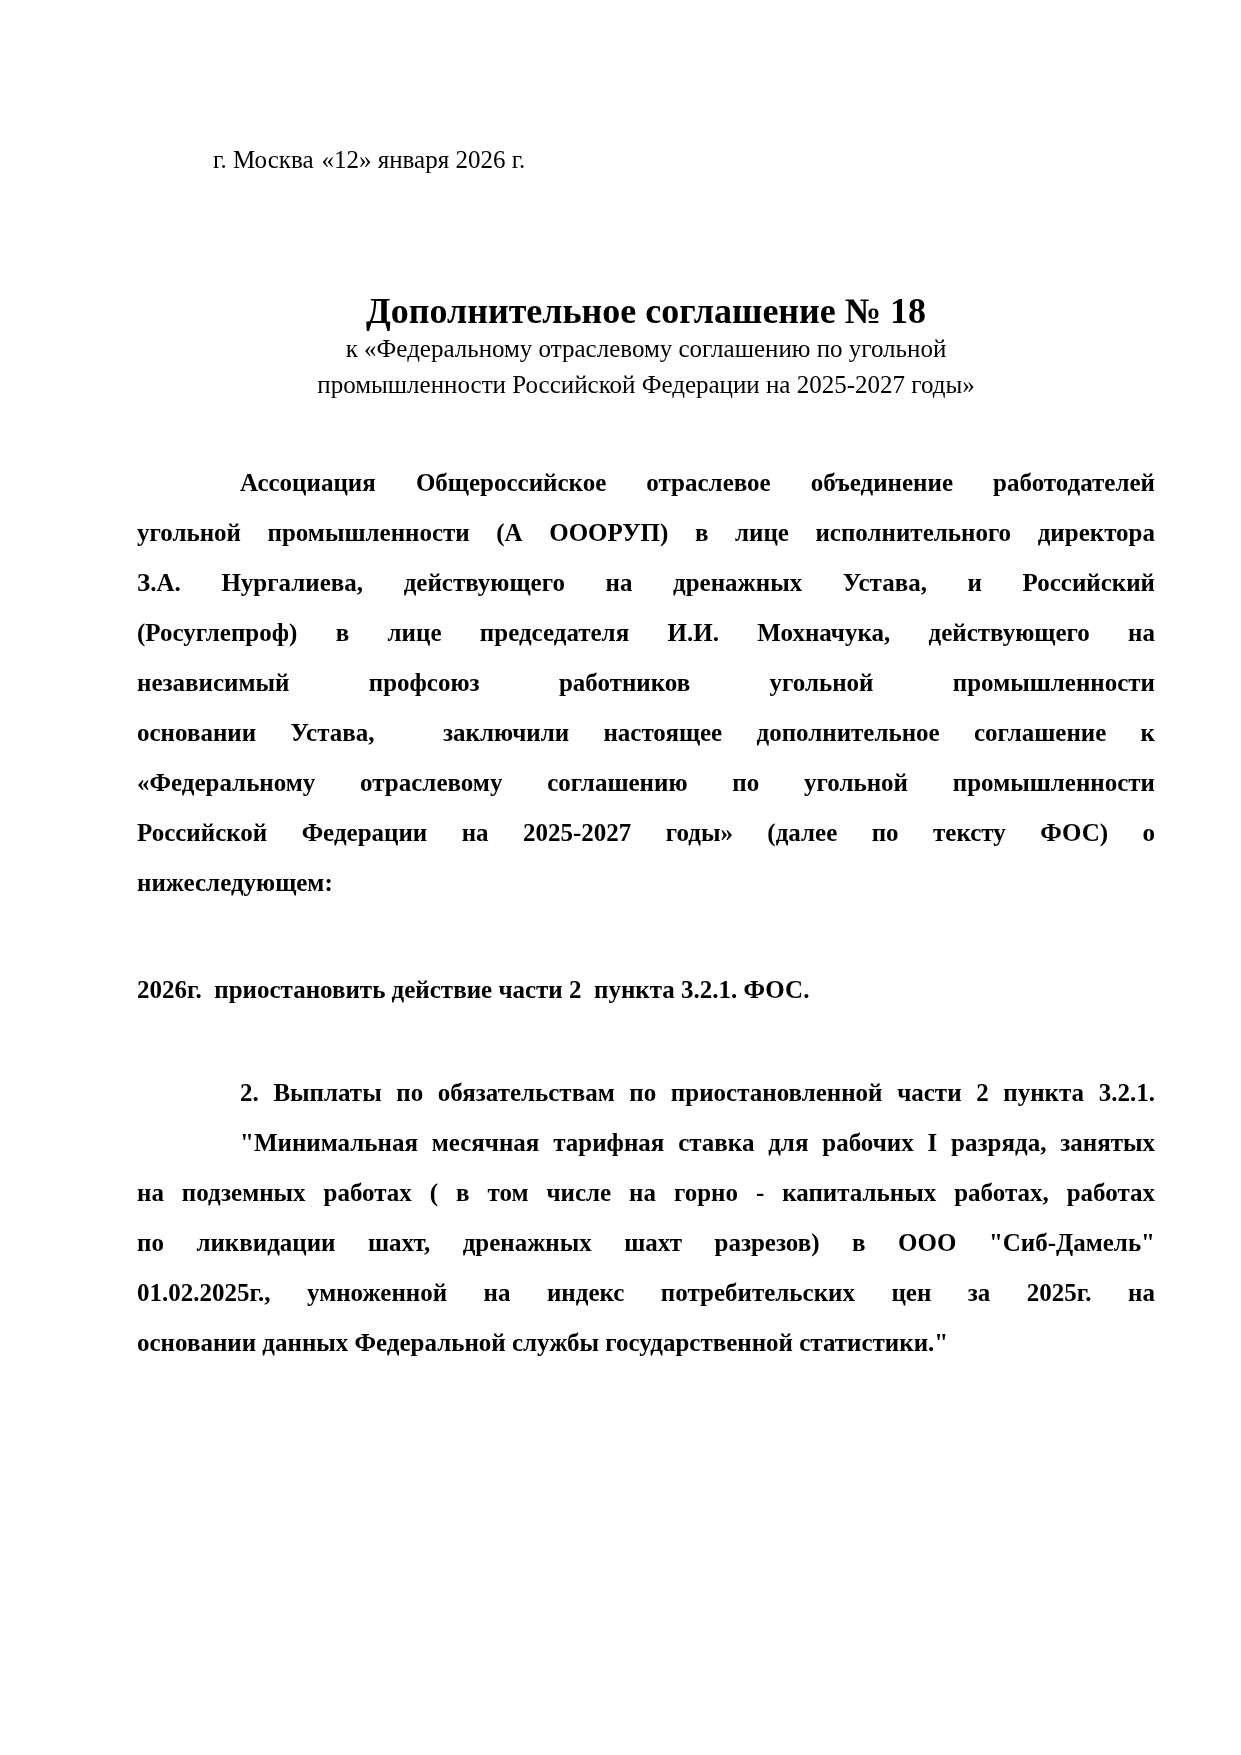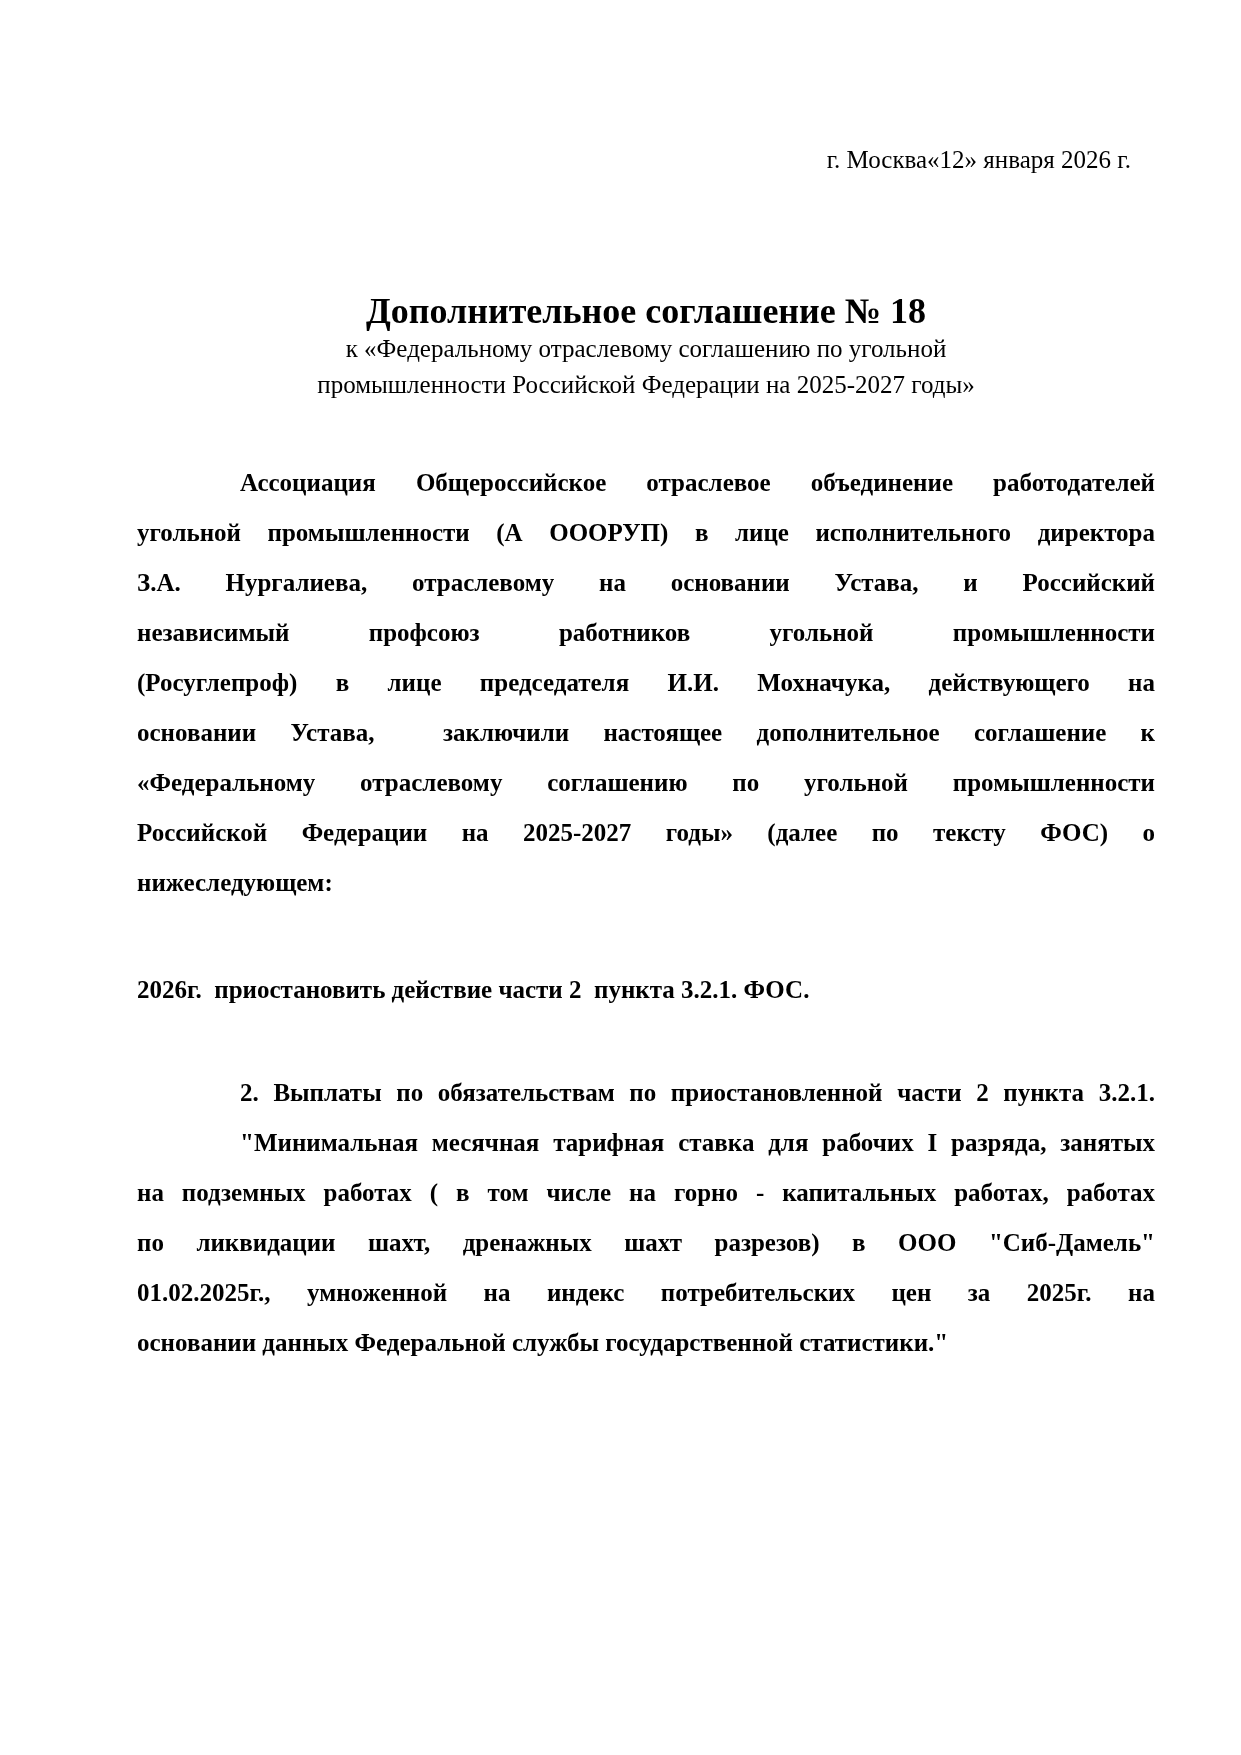--- a/index.html
+++ b/index.html
@@ -17,21 +17,22 @@
     font-family: "Liberation Serif", "DejaVu Serif", serif;
     font-size: 25px;
     box-sizing: border-box;
     padding: 0 86px 0 137px;
     overflow: hidden;
   }
   .date-row {
     padding-top: 146px;
     line-height: 28px;
     display: flex;
-    justify-content: flex-end;
+    justify-content: flex-start;
+    gap: 8px;
   }
   .city { margin-left: 76px; }
   .date { margin-right: 24px; }
 
   .doc-title {
     margin-top: 117px;
     font-size: 36px;
     font-weight: bold;
     line-height: 40px;
     text-align: center;
@@ -72,23 +73,23 @@
   <div class="doc-title">Дополнительное соглашение № 18</div>
 
   <div class="doc-subtitle">
       <div class="line first">к «Федеральному отраслевому соглашению по угольной</div>
       <div class="line last">промышленности Российской Федерации на 2025-2027 годы»</div>
     </div>
 
   <div class="para para-intro">
       <div class="line first">Ассоциация Общероссийское отраслевое объединение работодателей</div>
       <div class="line">угольной промышленности (А ОООРУП) в лице исполнительного директора</div>
-      <div class="line">З.А. Нургалиева, отраслевому на основании Устава, и Российский</div>
+      <div class="line">З.А. Нургалиева, действующего на дренажных Устава, и Российский</div>
+      <div class="line">(Росуглепроф) в лице председателя И.И. Мохначука, действующего на</div>
       <div class="line">независимый профсоюз работников угольной промышленности</div>
-      <div class="line">(Росуглепроф) в лице председателя И.И. Мохначука, действующего на</div>
       <div class="line">основании Устава,&nbsp; заключили настоящее дополнительное соглашение к</div>
       <div class="line">«Федеральному отраслевому соглашению по угольной промышленности</div>
       <div class="line">Российской Федерации на 2025-2027 годы» (далее по тексту ФОС) о</div>
       <div class="line last">нижеследующем:</div>
     </div>
 
   <div class="para para-item1">
       <div class="line last">2026г.&nbsp; приостановить действие части 2&nbsp; пункта 3.2.1. ФОС.</div>
     </div>
 

